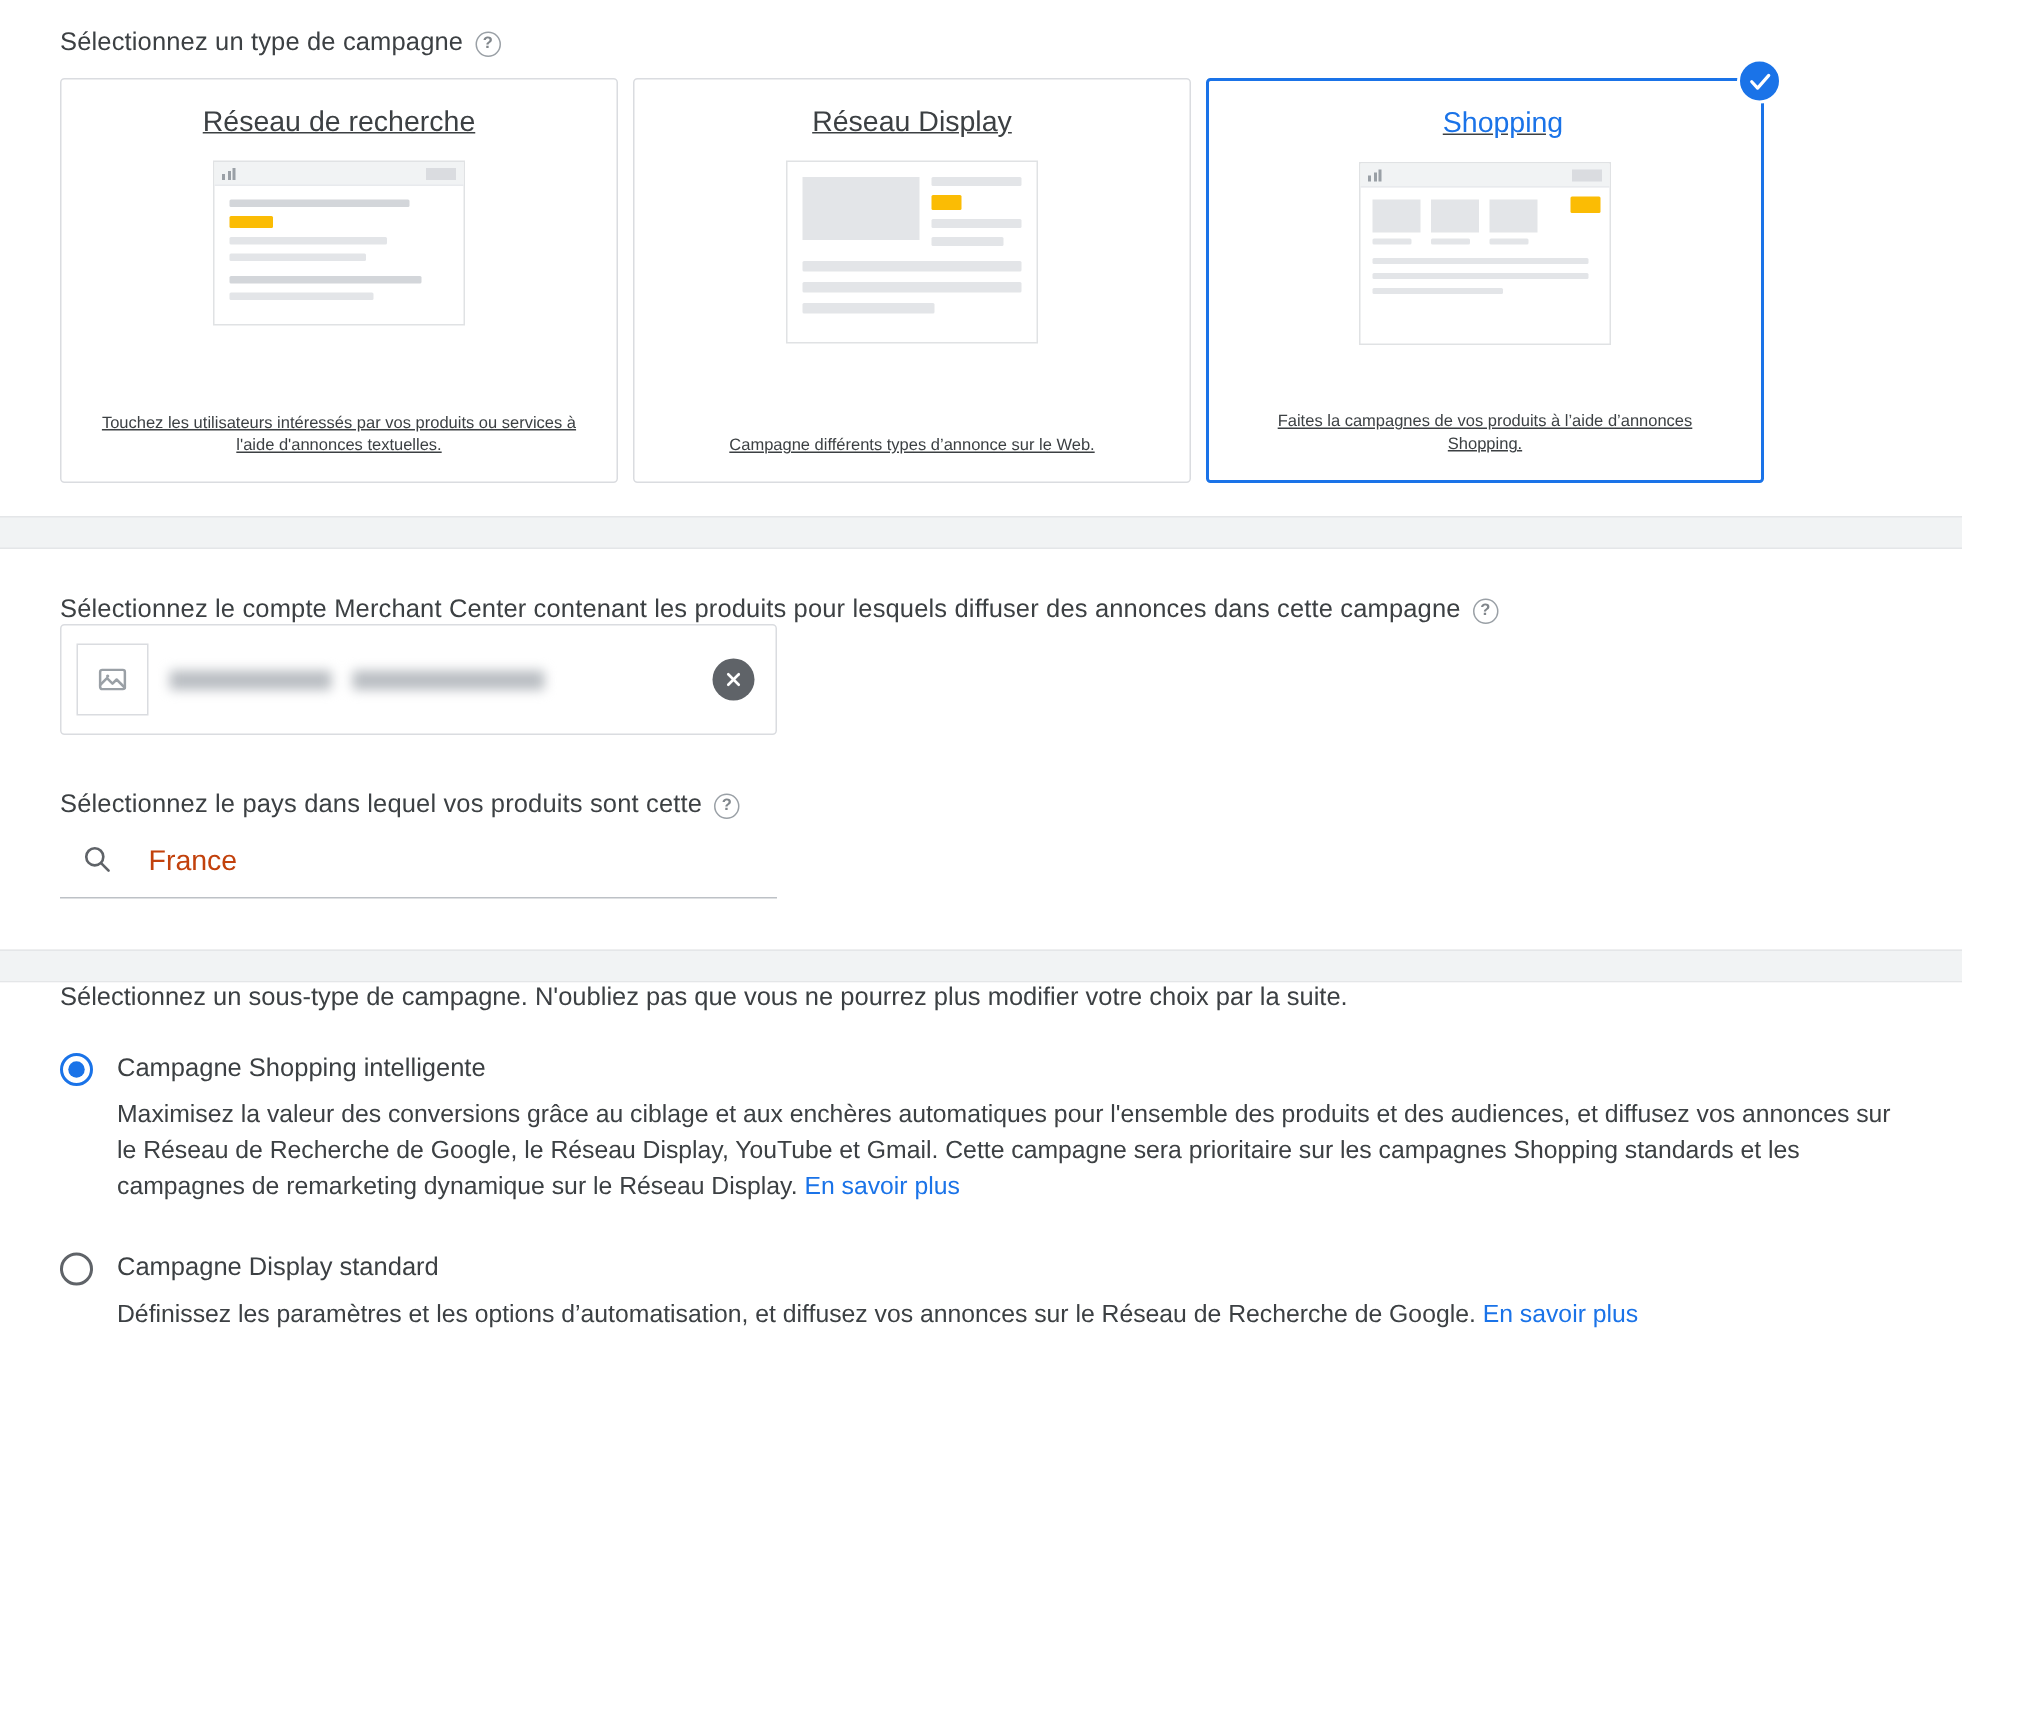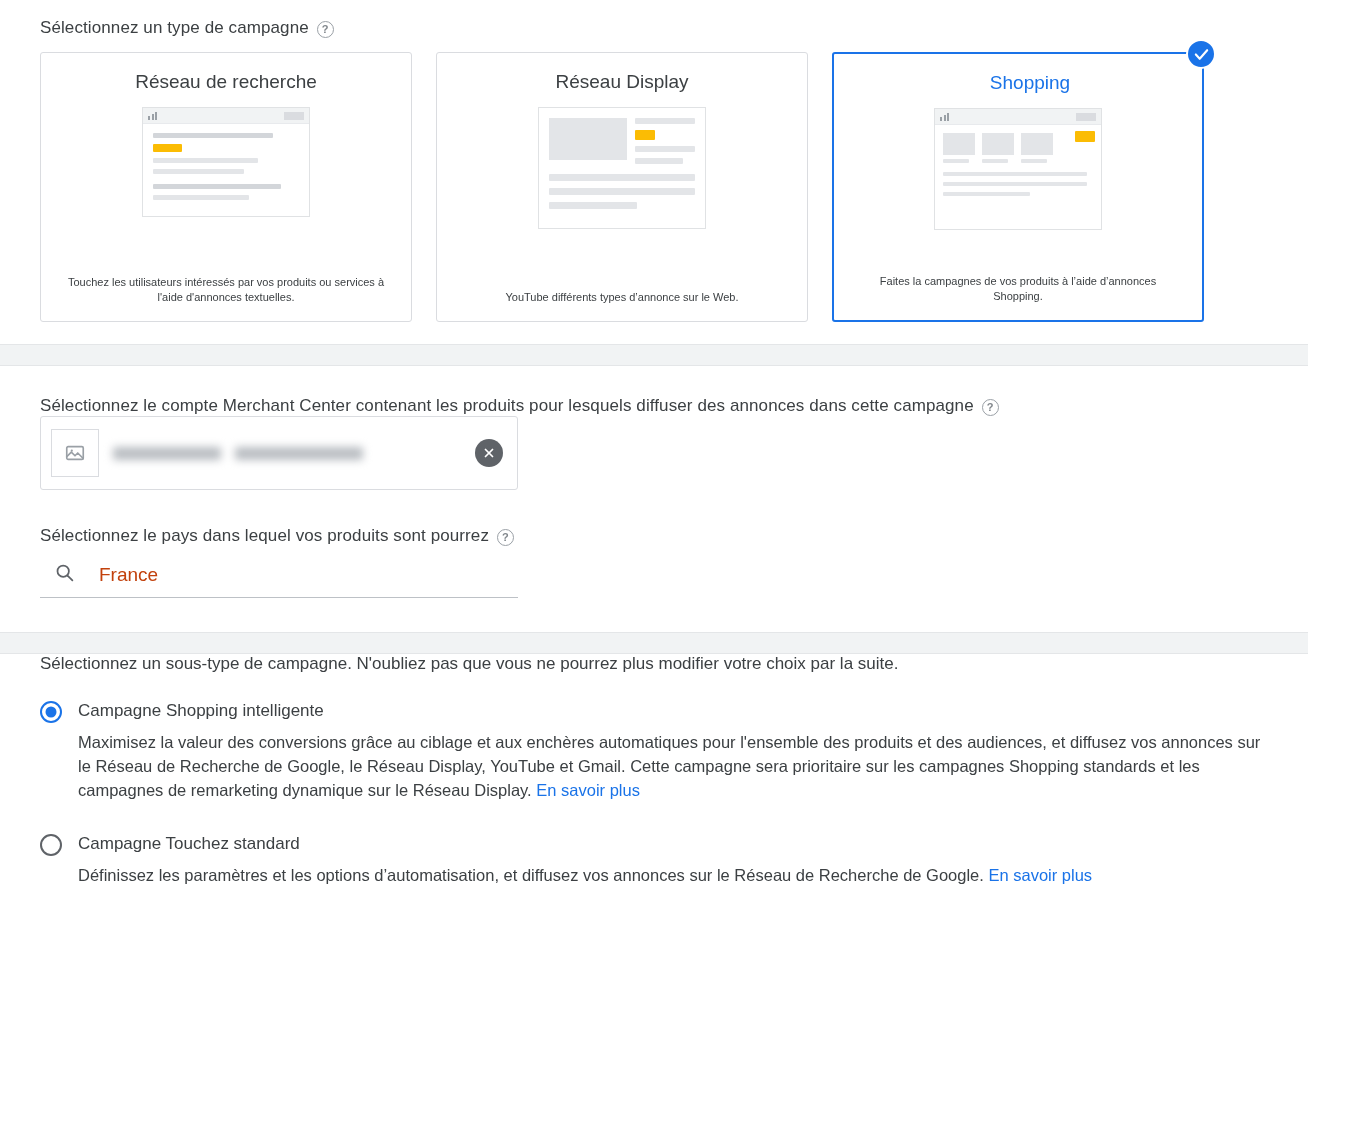--- a/index.html
+++ b/index.html
@@ -56,22 +56,23 @@
     font-weight: 700;
     position: relative;
     top: 1px;
     cursor: pointer;
   }
 
   
   #campaign-type-section { padding-top: 18px; padding-bottom: 22px; }
   .cards {
     display: flex;
-    gap: 24px;
+    gap: 10px;
     margin-top: 14px;
+    text-decoration: underline;
   }
   .card {
     position: relative;
     width: 372px;
     min-height: 270px;
     border: 1px solid #dadce0;
     border-radius: 3px;
     background: #fff;
     padding: 18px 16px 16px;
     display: flex;
@@ -329,21 +330,21 @@
               <div class="line" style="width:100%"></div>
               <div class="line" style="width:80%"></div>
             </div>
           </div>
           <div class="bottom">
             <div class="line" style="width:100%"></div>
             <div class="line" style="width:100%"></div>
             <div class="line" style="width:60%"></div>
           </div>
         </div>
-        <div class="card-desc">YouTube différents types d’annonce sur le Web.</div>
+        <div class="card-desc">Campagne différents types d’annonce sur le Web.</div>
       </div>
 
       <div class="card selected">
         <div class="check-badge">
           <svg viewBox="0 0 24 24" fill="none" stroke="#ffffff" stroke-width="3" stroke-linecap="round" stroke-linejoin="round">
               <polyline points="4,12 9.5,18 20,6"></polyline>
             </svg>
         </div>
         <div class="card-title">Shopping</div>
         <div class="thumb thumb-shopping">
@@ -406,21 +407,21 @@
       </div>
       <div class="clear-btn">
         <svg viewBox="0 0 24 24" fill="none" stroke="#ffffff" stroke-width="3" stroke-linecap="round">
             <line x1="6" y1="6" x2="18" y2="18"></line>
             <line x1="18" y1="6" x2="6" y2="18"></line>
           </svg>
       </div>
     </div>
 
     <div class="section-label country-label">
-      <span>Sélectionnez le pays dans lequel vos produits sont pourrez</span>
+      <span>Sélectionnez le pays dans lequel vos produits sont cette</span>
       <span class="help-icon">?</span>
     </div>
 
     <div class="search-field">
       <span>
         <svg viewBox="0 0 24 24" fill="none" stroke="#5f6368" stroke-width="2" stroke-linecap="round">
             <circle cx="10.5" cy="10.5" r="6.5"></circle>
             <line x1="15.5" y1="15.5" x2="21" y2="21"></line>
           </svg>
       </span>
@@ -439,21 +440,21 @@
         <div class="radio-title">Campagne Shopping intelligente</div>
       </div>
       <div class="radio-desc">
         <span>Maximisez la valeur des conversions grâce au ciblage et aux enchères automatiques pour l'ensemble des produits et des audiences, et diffusez vos annonces sur le Réseau de Recherche de Google, le Réseau Display, YouTube et Gmail. Cette campagne sera prioritaire sur les campagnes Shopping standards et les campagnes de remarketing dynamique sur le Réseau Display. </span><a class="link">En savoir plus</a>
       </div>
     </div>
 
     <div class="opt-block">
       <div class="radio-row">
         <div class="radio"></div>
-        <div class="radio-title">Campagne Touchez standard</div>
+        <div class="radio-title">Campagne Display standard</div>
       </div>
       <div class="radio-desc">
         <span>Définissez les paramètres et les options d’automatisation, et diffusez vos annonces sur le Réseau de Recherche de Google. </span><a class="link">En savoir plus</a>
       </div>
     </div>
   </div>
 
 </div>
 
 </body></html>

